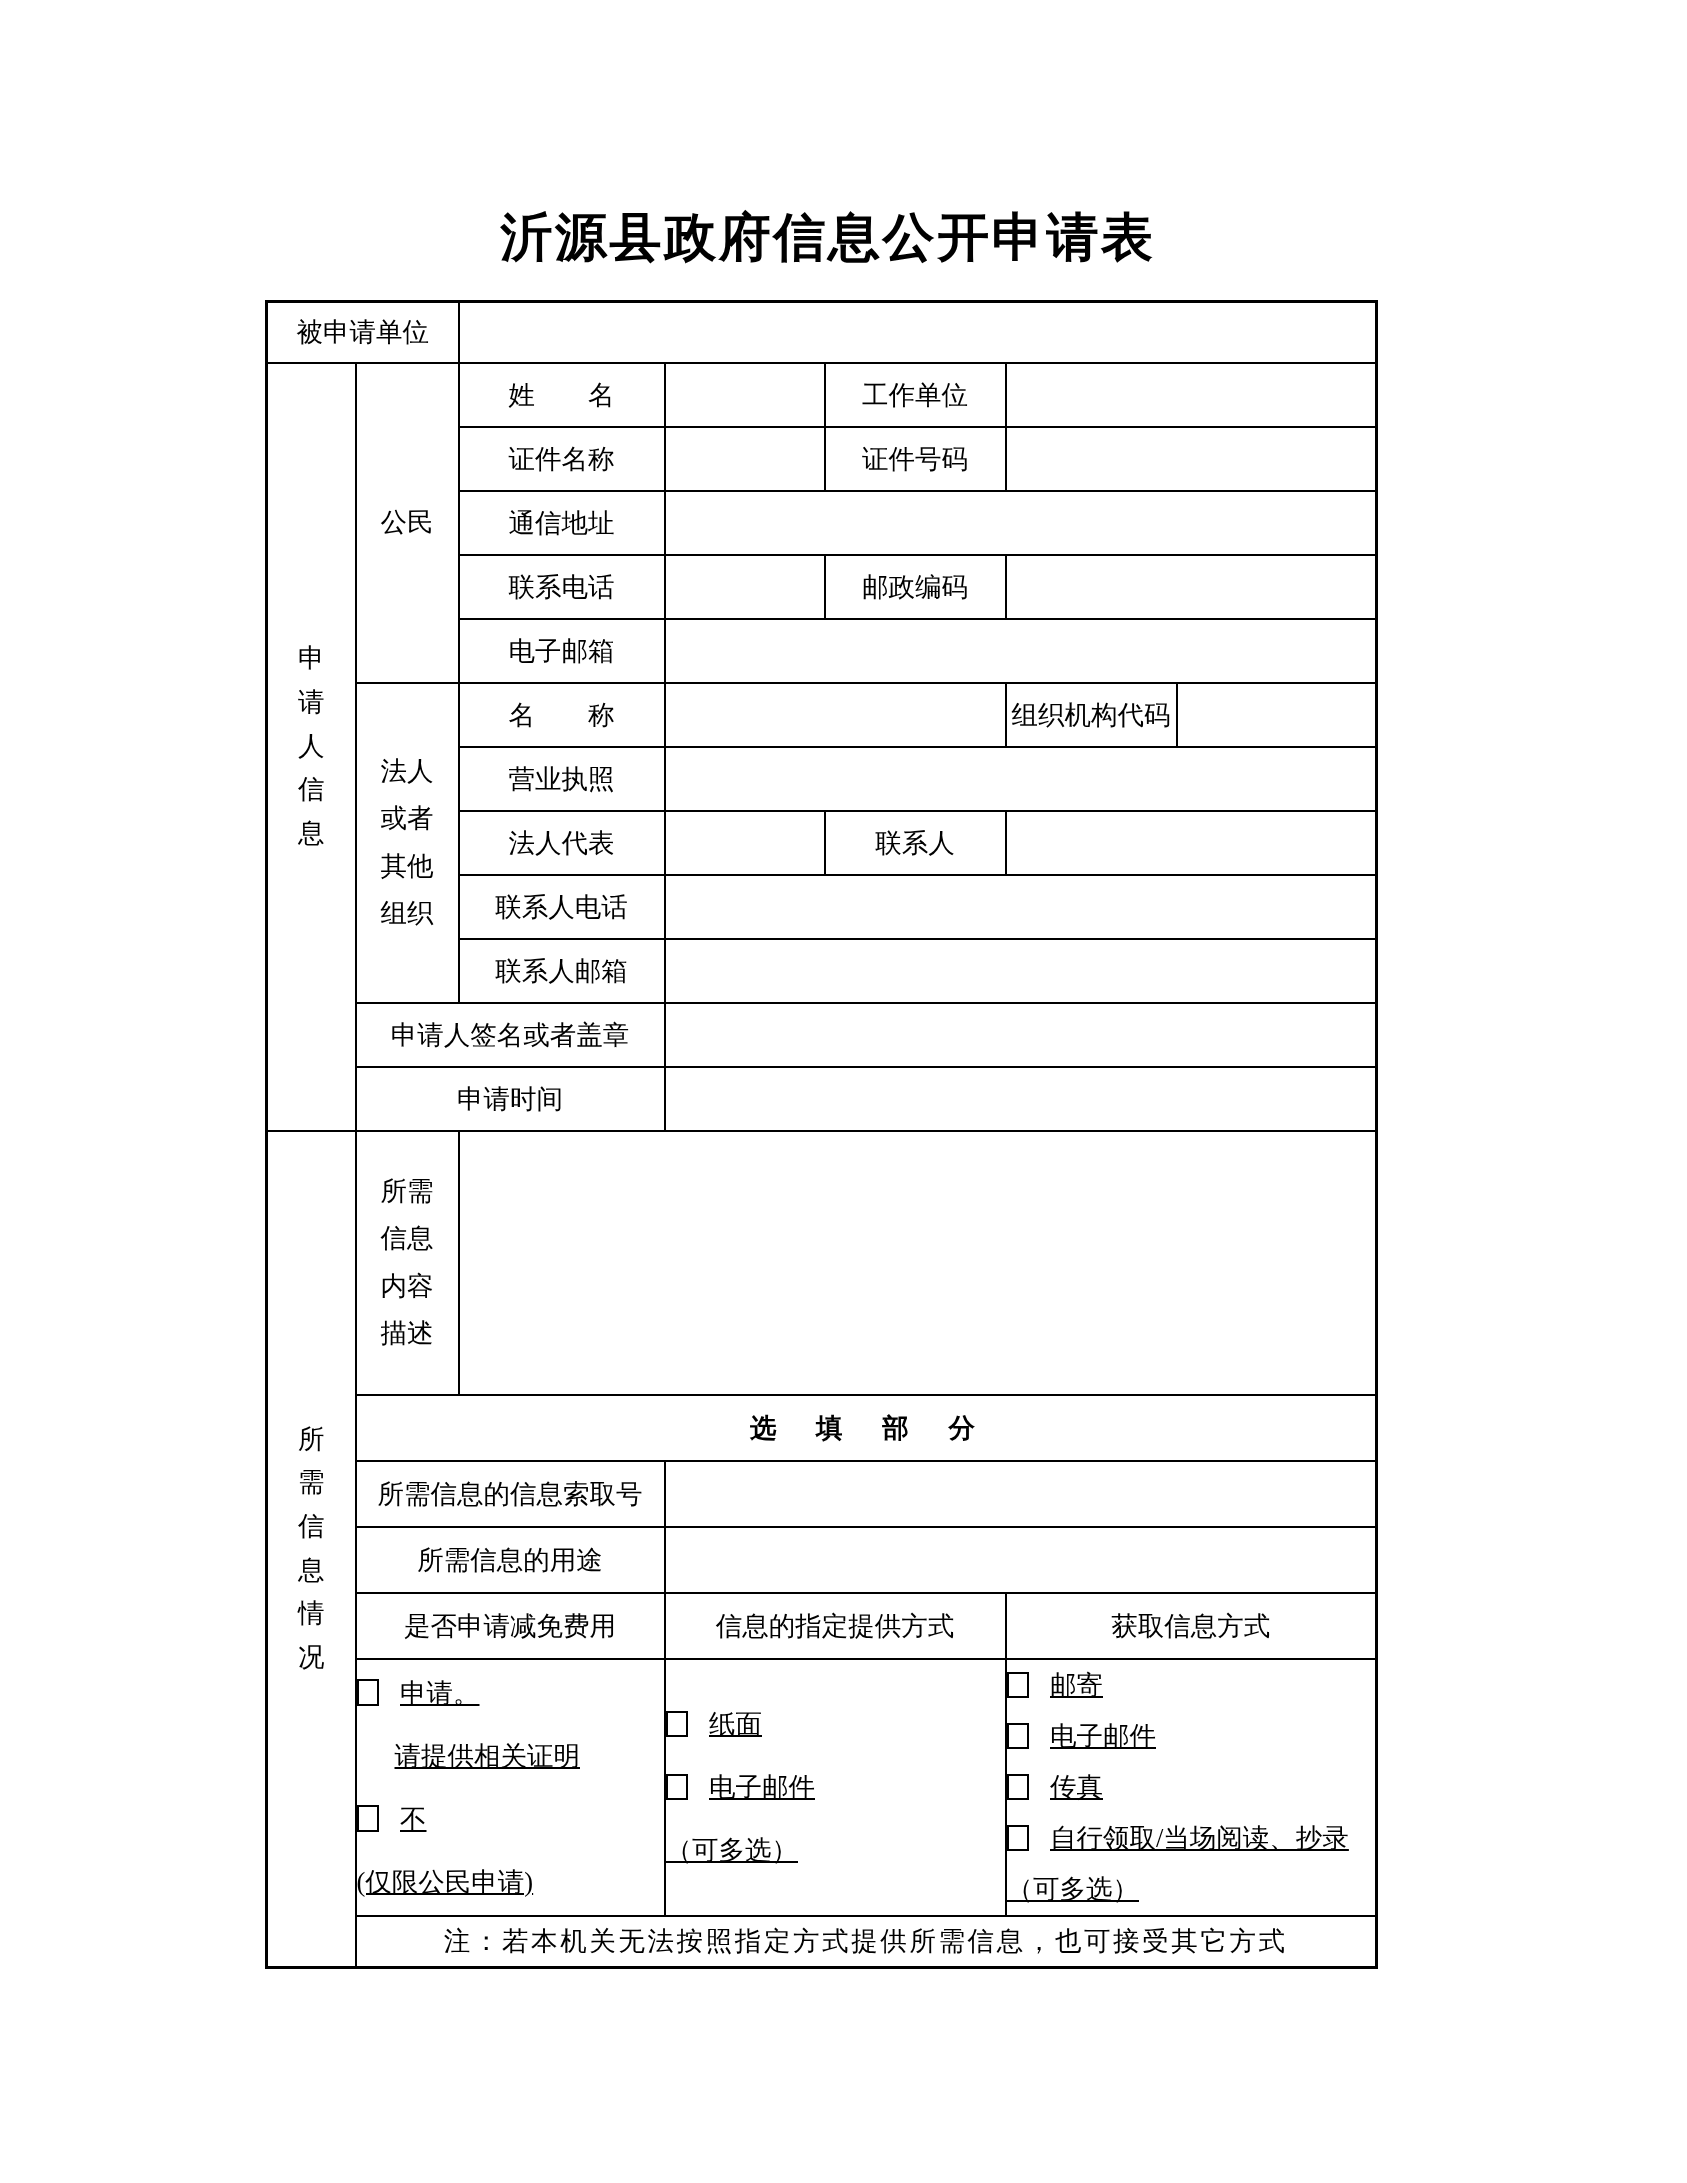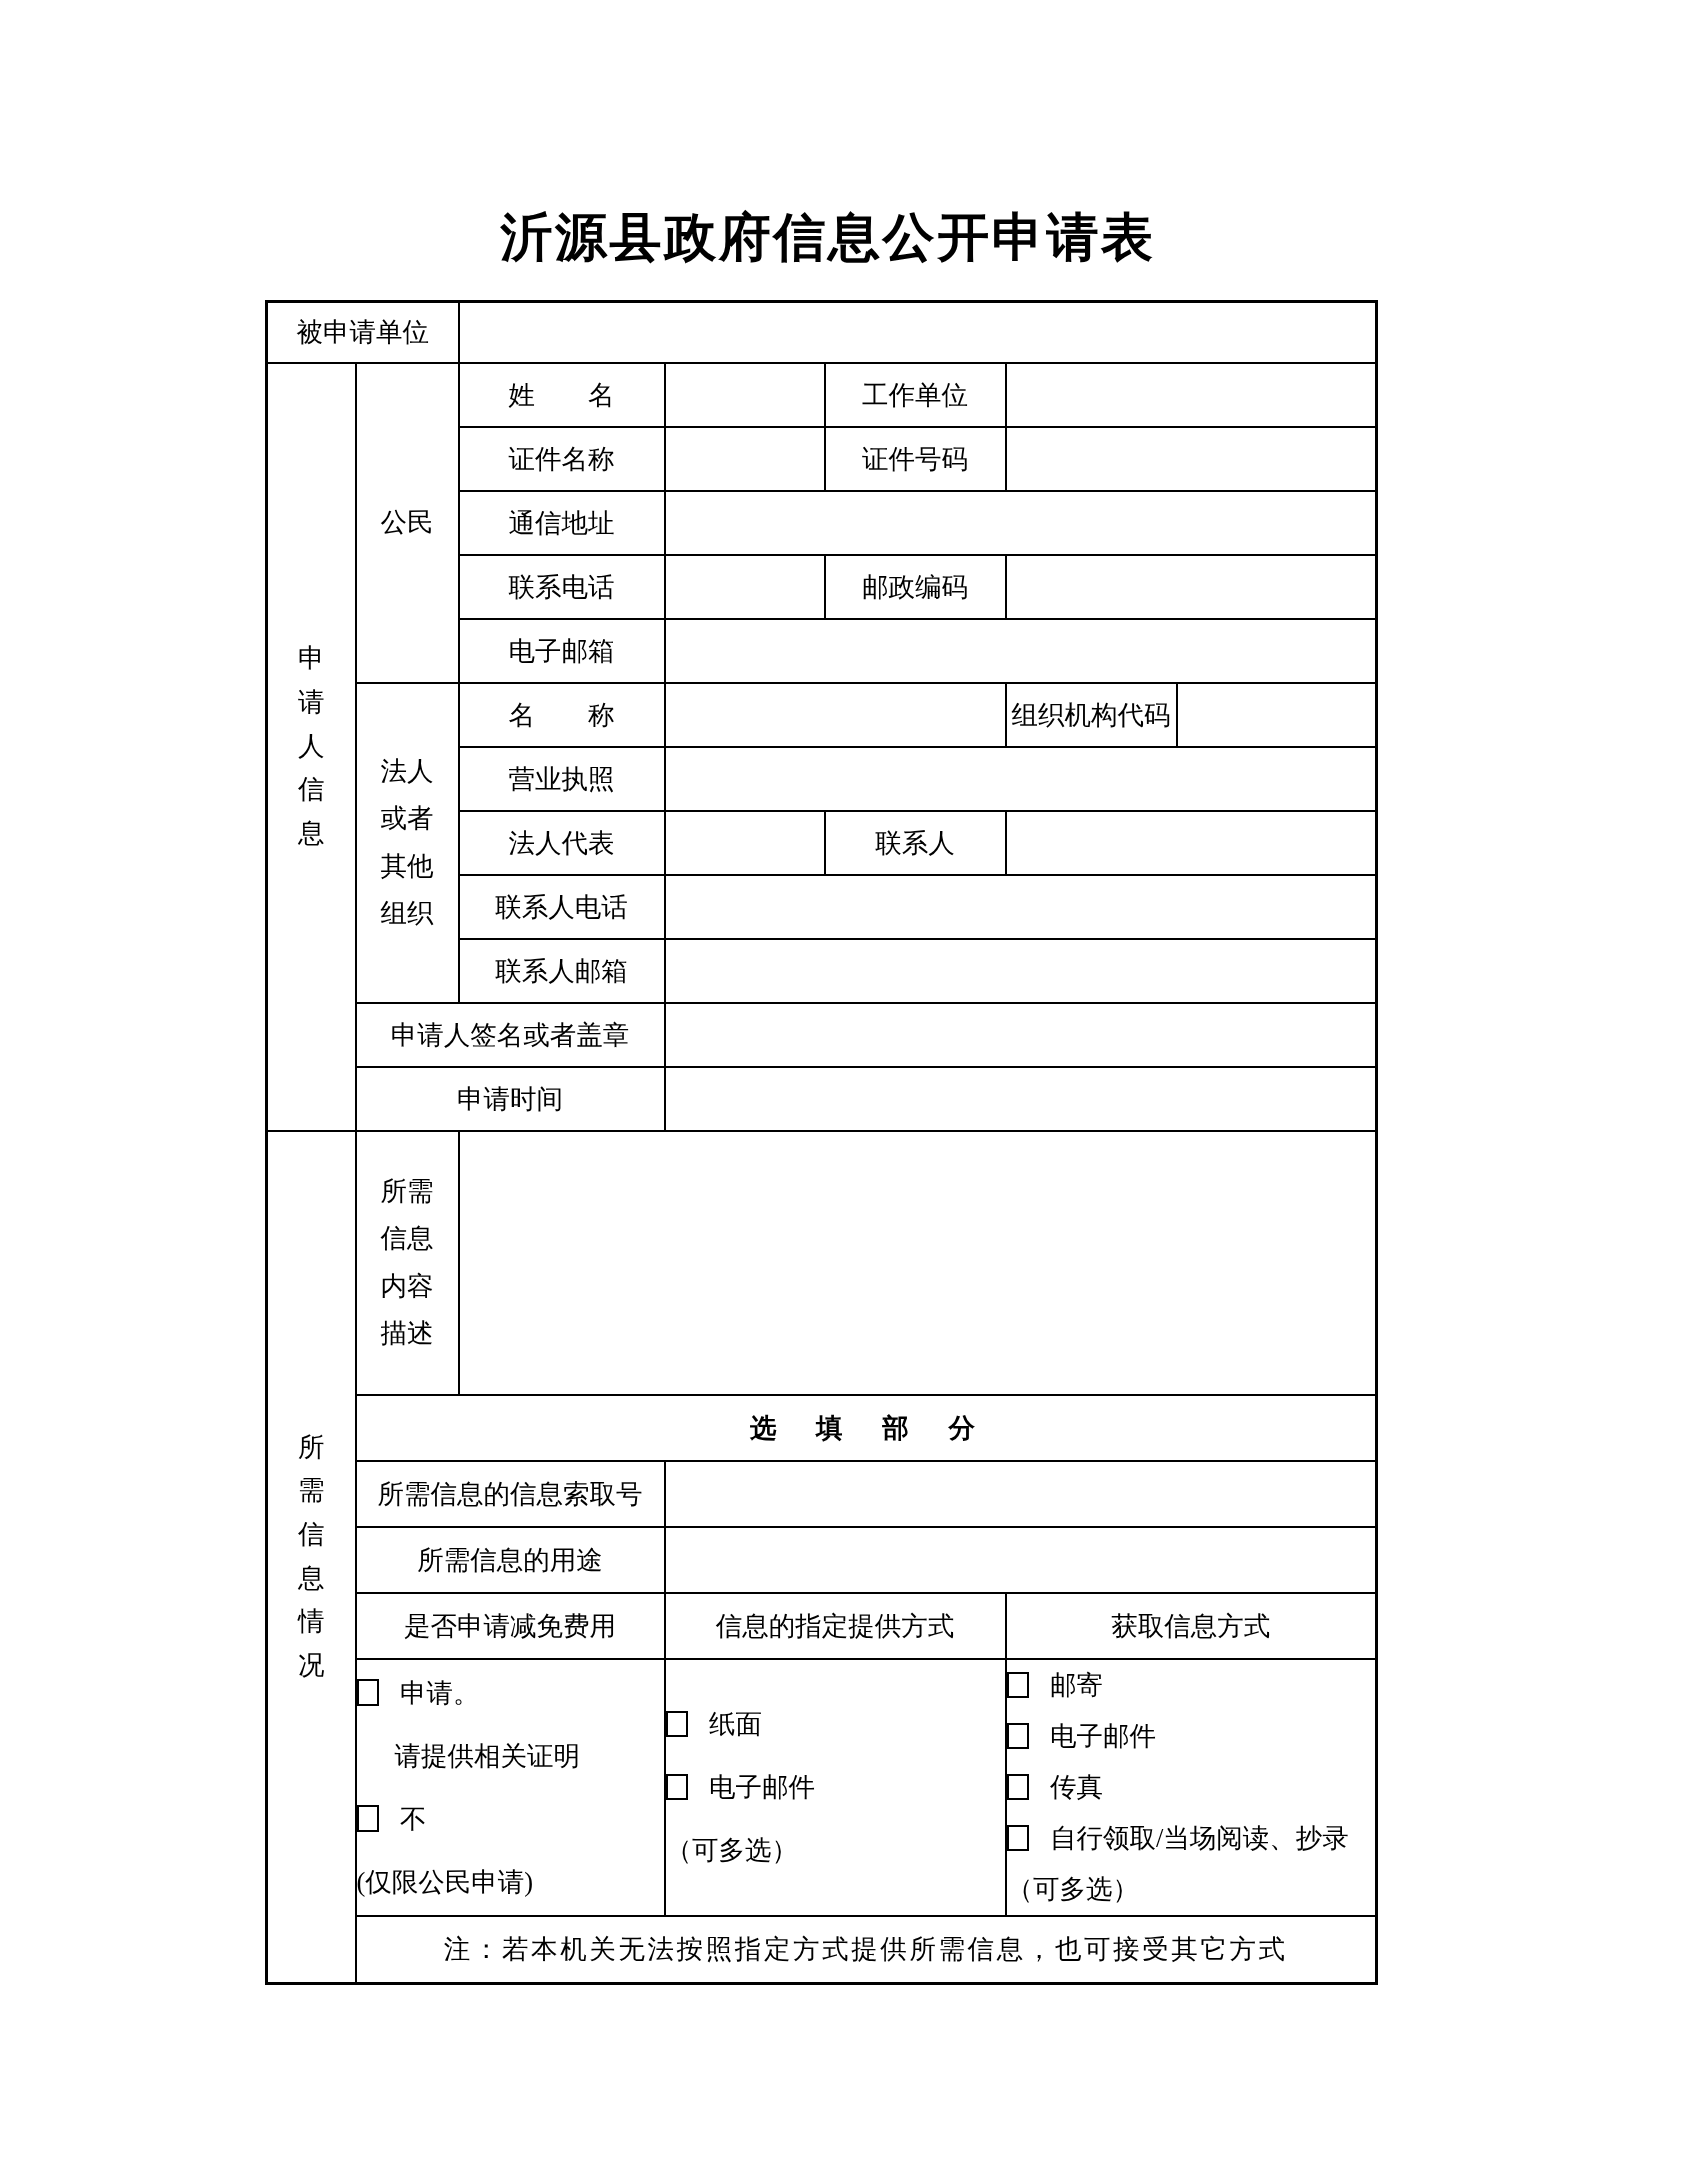--- a/index.html
+++ b/index.html
@@ -43,22 +43,22 @@
     text-align: center;
     vertical-align: middle;
     font-size: 26.5px;
     padding: 0;
     overflow: hidden;
   }
   tr.rw1   { height: 61px;  }
   tr.rw    { height: 64px;  }
   tr.rwdesc{ height: 264px; }
   tr.rw100 { height: 66px; }
-  tr.rwcb  { height: 237px; }
-  tr.rwnote{ height: 68px;  }
+  tr.rwcb  { height: 237px; text-decoration: underline; }
+  tr.rwnote{ height: 52px;  }
 
   .vlabel {
     white-space: pre-line;
     line-height: 1.65;
   }
   .glabel {
     white-space: pre-line;
     line-height: 1.78;
   }
   .opt-head {

